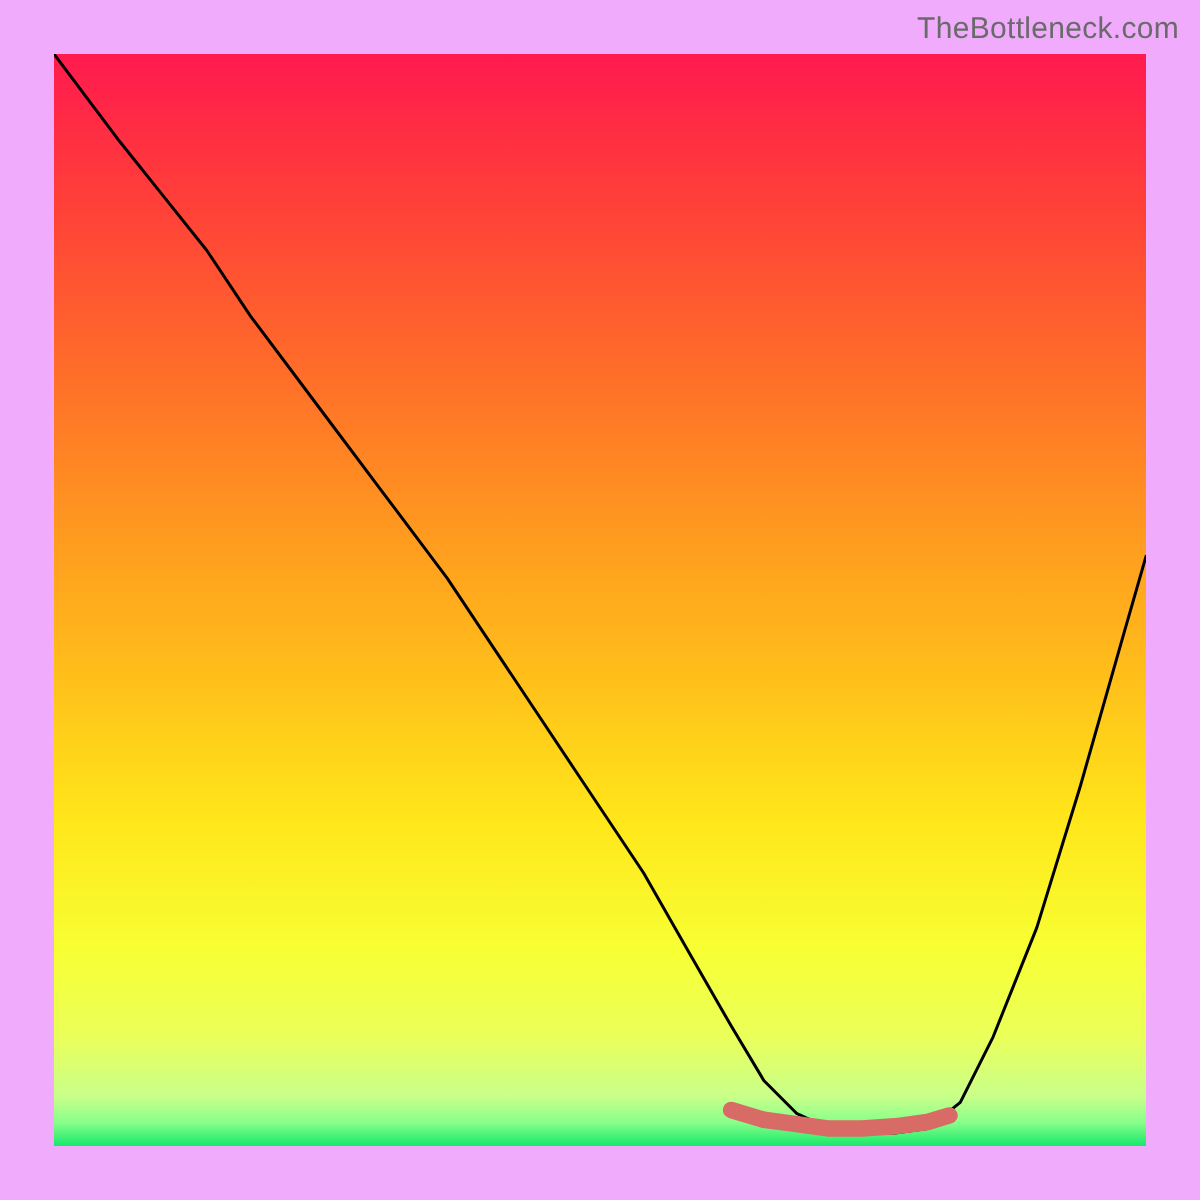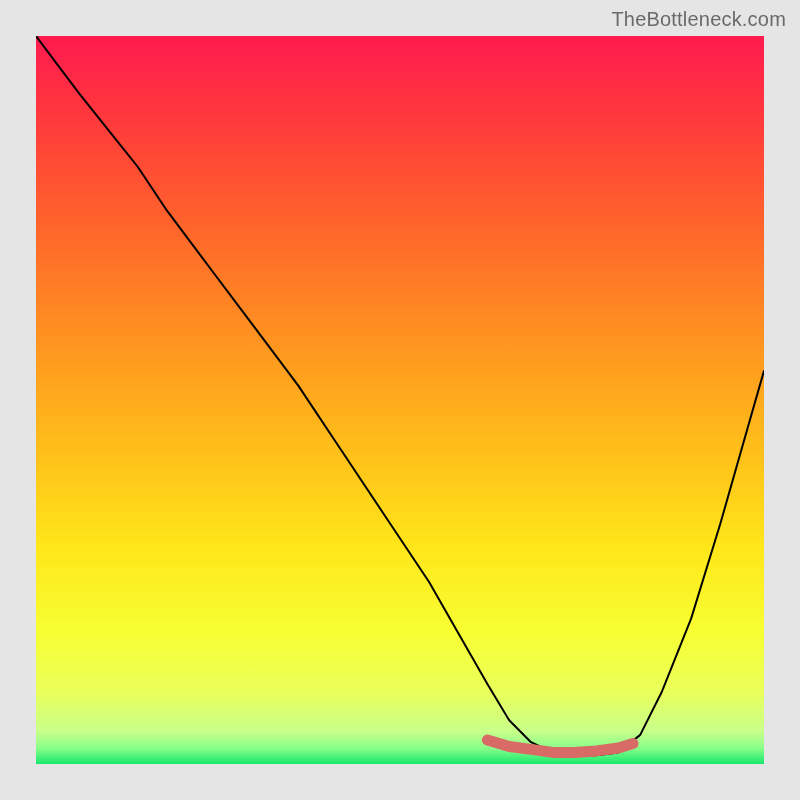--- a/index.html
+++ b/index.html
@@ -1,21 +1,21 @@
 <!DOCTYPE html>
 <html><head>
 <meta charset="utf-8">
 <style>
   * { margin: 0; padding: 0; box-sizing: border-box; }
   html, body { width: 800px; height: 800px; background: #000; overflow: hidden; }
   .container {
     position: relative;
     width: 800px;
     height: 800px;
-    background: #e5e5e5;
+    background: #f0abfc;
   }
   .plot-area {
     position: absolute;
     left: 36px;
     top: 36px;
     width: 728px;
     height: 728px;
   }
   .gradient-bg {
     position: absolute;

